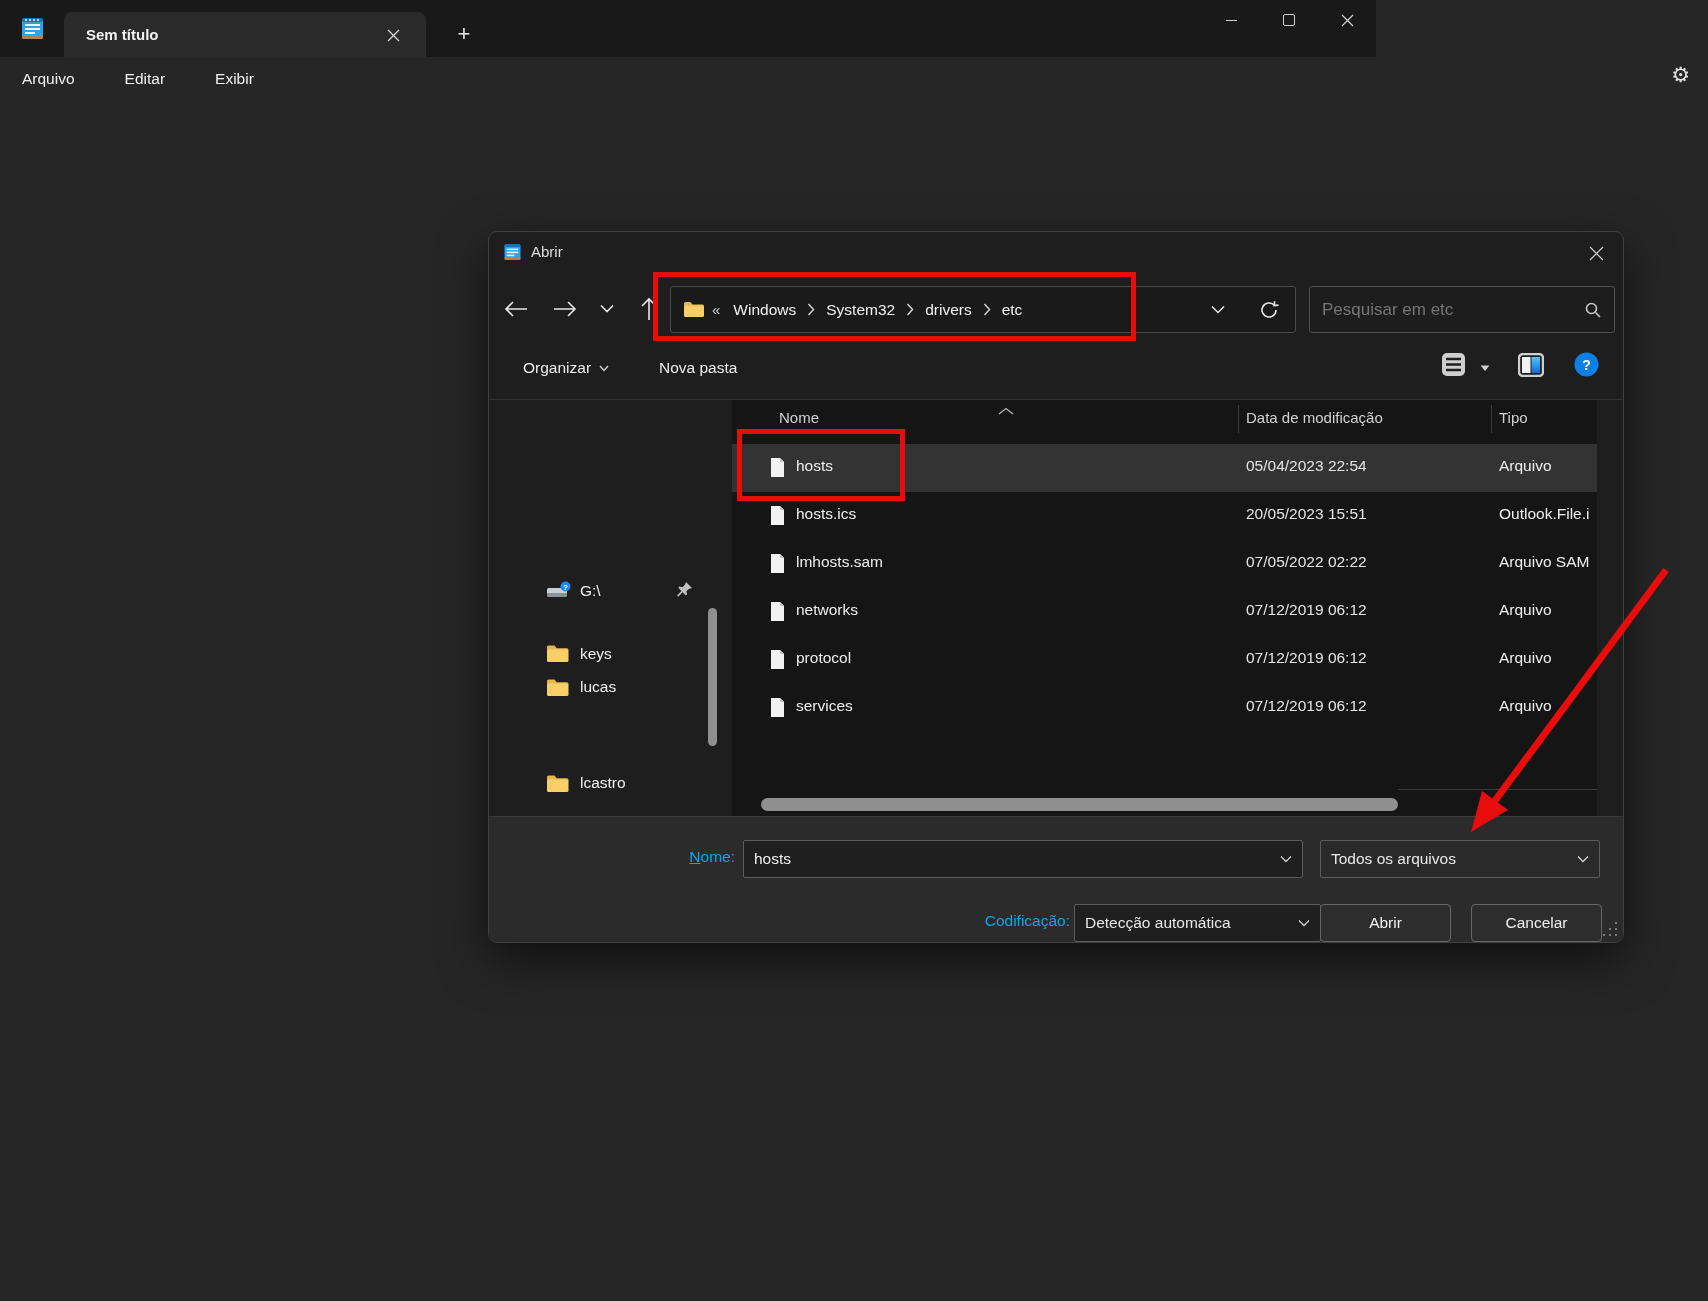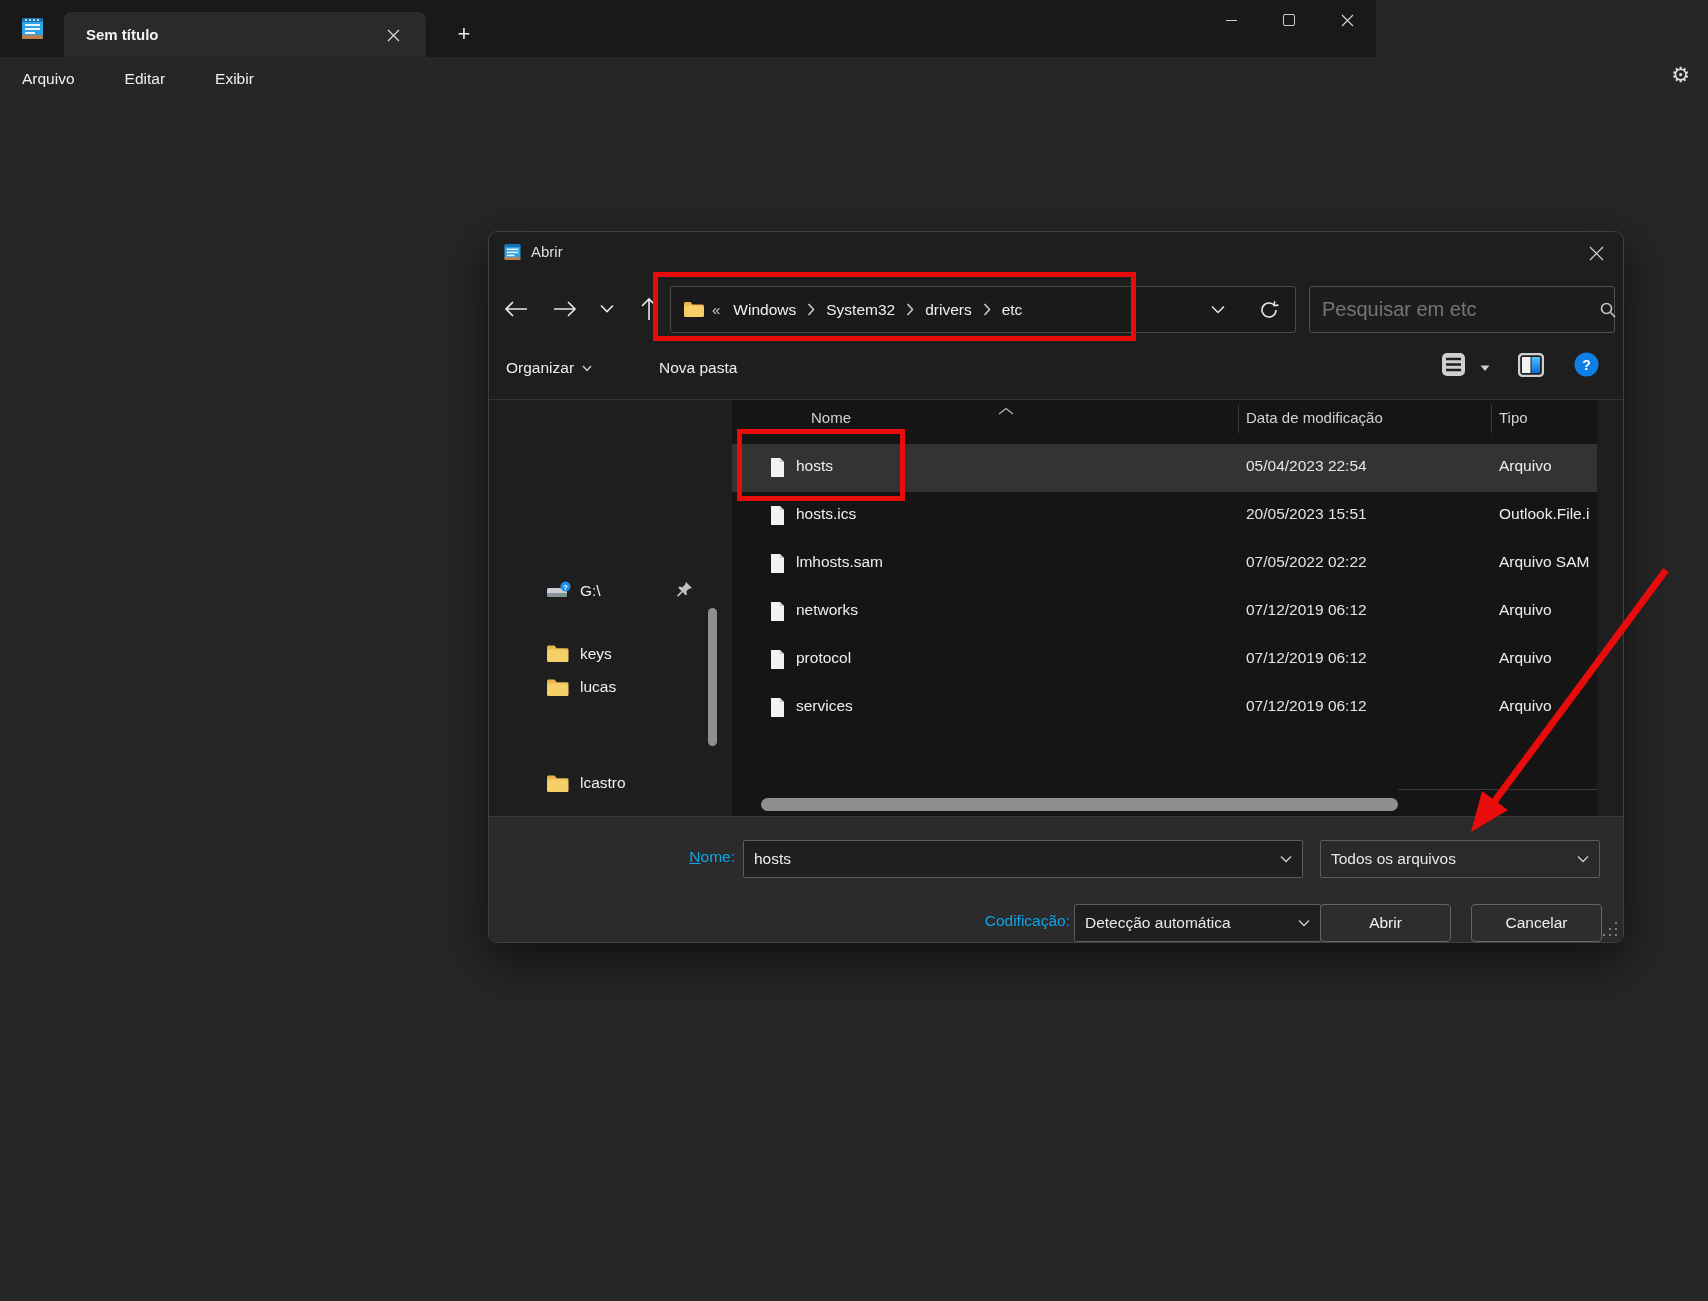--- a/index.html
+++ b/index.html
@@ -38,39 +38,39 @@
   #addr .crumb{padding:0 9px;white-space:nowrap;color:#f0f0f0;}
   #addr .crumb-sep{display:flex;align-items:center;padding:0 2px;}
   #addr .addr-folder{margin-left:12px;margin-right:4px;display:flex;}
   #addr .addr-prefix{color:#cfcfcf;margin:0 4px;font-size:15px;}
   #addr .addr-right{margin-left:auto;display:flex;align-items:center;}
   #addr .addr-dd{width:50px;height:43px;display:flex;align-items:center;justify-content:center;}
   #addr .addr-refresh{width:52px;height:43px;display:flex;align-items:center;justify-content:center;}
   #search{position:absolute;left:820px;top:54px;width:304px;height:45px;background:#1d1d1d;
           border:1px solid #505050;border-radius:3px;display:flex;align-items:center;}
   #search input{flex:1;background:transparent;border:none;outline:none;color:#9a9a9a;
-                font-family:"Liberation Sans",sans-serif;font-size:20px;padding:0 12px;}
+                font-family:"Liberation Sans",sans-serif;font-size:17px;padding:0 12px;}
   #search .mag{margin-right:12px;display:flex;}
 
   .dlg-toolbar{position:absolute;left:0;top:104px;width:100%;height:63px;border-bottom:1px solid #333;}
   .tb-btn{position:absolute;top:18px;height:28px;display:flex;align-items:center;font-size:15.5px;color:#ededed;}
   .tb-icons{position:absolute;right:24px;top:16px;display:flex;align-items:center;gap:14px;}
 
   .dlg-body{position:absolute;left:0;top:168px;width:100%;height:416px;overflow:hidden;}
   #sidebar{position:absolute;left:0;top:0;width:222px;height:416px;}
   .side-item{position:absolute;left:0;width:218px;height:48px;display:flex;align-items:center;border-radius:4px;}
   .side-indent{width:30px;}
   .side-icon{width:27px;margin-left:27px;display:flex;}
   .side-label{margin-left:7px;font-size:15.5px;white-space:nowrap;overflow:hidden;max-width:128px;color:#f0f0f0;}
   .side-pin{position:absolute;right:14px;top:14px;}
   #side-scroll{position:absolute;left:219px;top:208px;width:9px;height:138px;background:#8f8f8f;border-radius:5px;}
 
   #filearea{position:absolute;left:243px;top:0;width:865px;height:416px;background:#151515;}
   .fl-header{position:absolute;left:0;top:0;width:865px;height:38px;font-size:15px;color:#d2d2d2;}
-  .fl-header .h-nome{position:absolute;left:47px;top:9px;margin-left:32px;}
+  .fl-header .h-nome{position:absolute;left:47px;top:9px;}
   .fl-header .h-data{position:absolute;left:514px;top:9px;}
   .fl-header .h-tipo{position:absolute;left:767px;top:9px;}
   .h-sep{position:absolute;top:5px;width:1px;height:28px;background:#3a3a3a;}
   .sort-ind{position:absolute;left:266px;top:1px;}
   .fl-row{position:absolute;left:0;width:865px;height:48px;font-size:15.5px;color:#efefef;}
   .fl-row.selected{background:#333333;}
   .fl-row .f-icon{position:absolute;left:37px;top:13px;}
   .fl-row .f-name{position:absolute;left:64px;top:13px;}
   .fl-row .f-date{position:absolute;left:514px;top:13px;color:#e4e4e4;}
   .fl-row .f-type{position:absolute;left:767px;top:13px;width:96px;white-space:nowrap;overflow:hidden;}
@@ -243,21 +243,21 @@
       <input readonly="" placeholder="Pesquisar em etc" style="">
       <span class="mag">
         <svg width="18" height="18" viewBox="0 0 18 18">
             <circle cx="7.5" cy="7.5" r="5" fill="none" stroke="#c8c8c8" stroke-width="1.6"></circle>
             <path d="M11.5 11.5L16 16" stroke="#c8c8c8" stroke-width="1.6"></path>
           </svg>
       </span>
     </div>
 
     <div class="dlg-toolbar">
-      <div class="tb-btn" style="left:17px;">
+      <div class="tb-btn" style="left:34px;">
         <span>Organizar</span>
         <svg style="margin-left:8px" width="10" height="7" viewBox="0 0 10 7">
             <path d="M1 1l4 4.5L9 1" fill="none" stroke="#cfcfcf" stroke-width="1.4"></path>
           </svg>
       </div>
       <div class="tb-btn" style="left:170px;">
         <span>Nova pasta</span>
       </div>
       <div class="tb-icons">
         <span>

